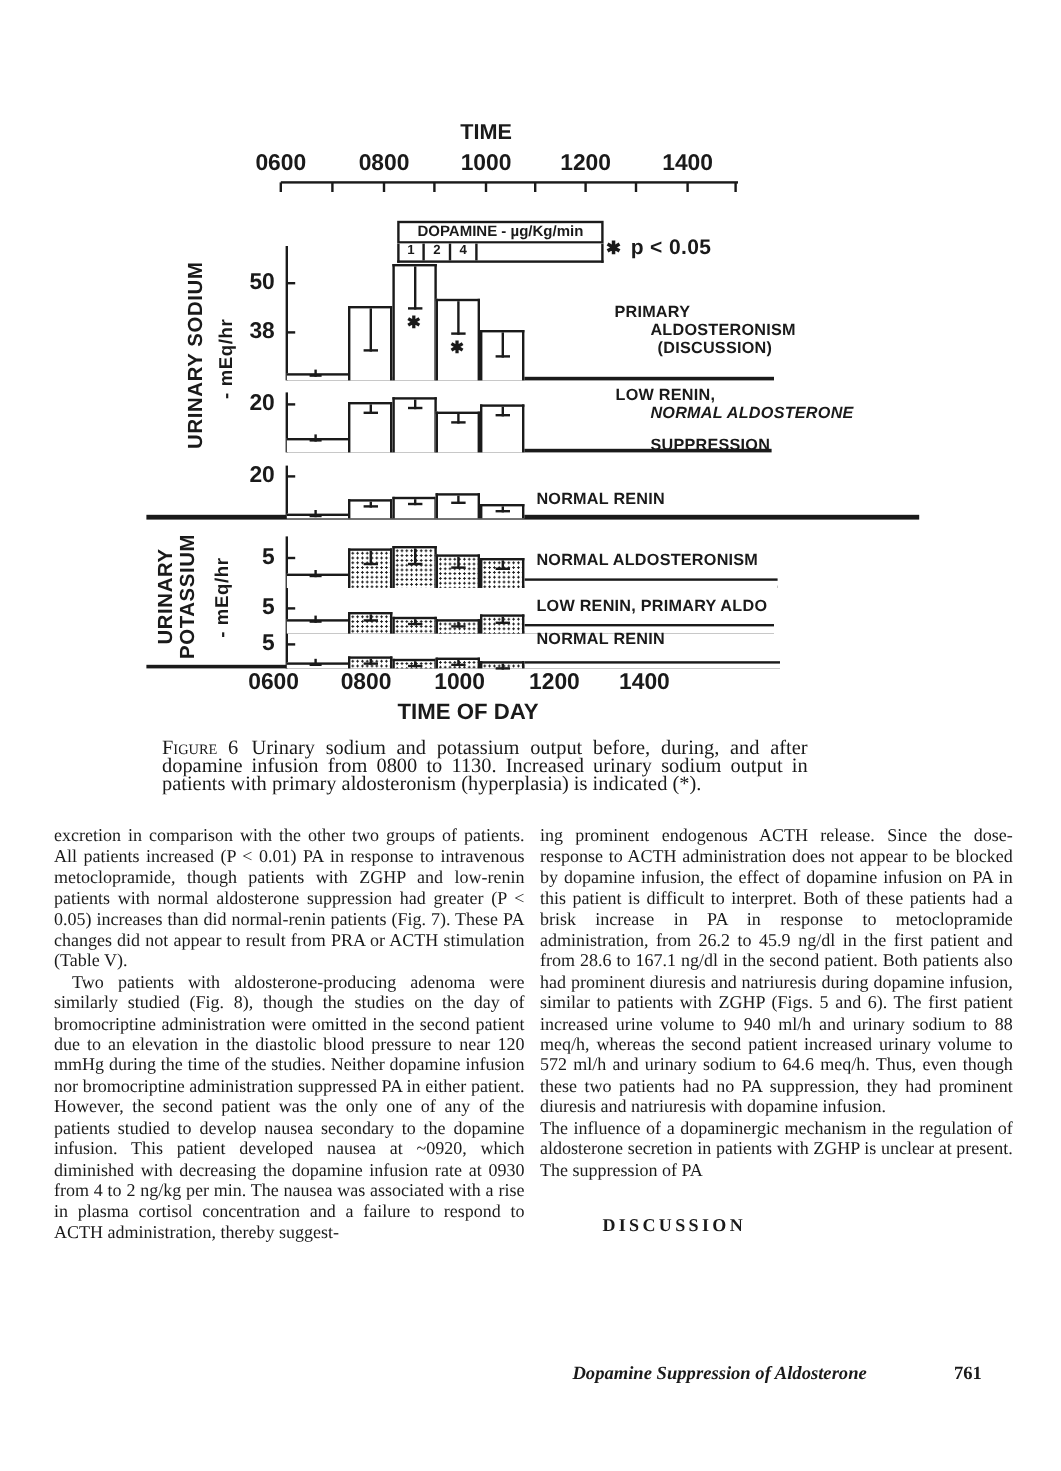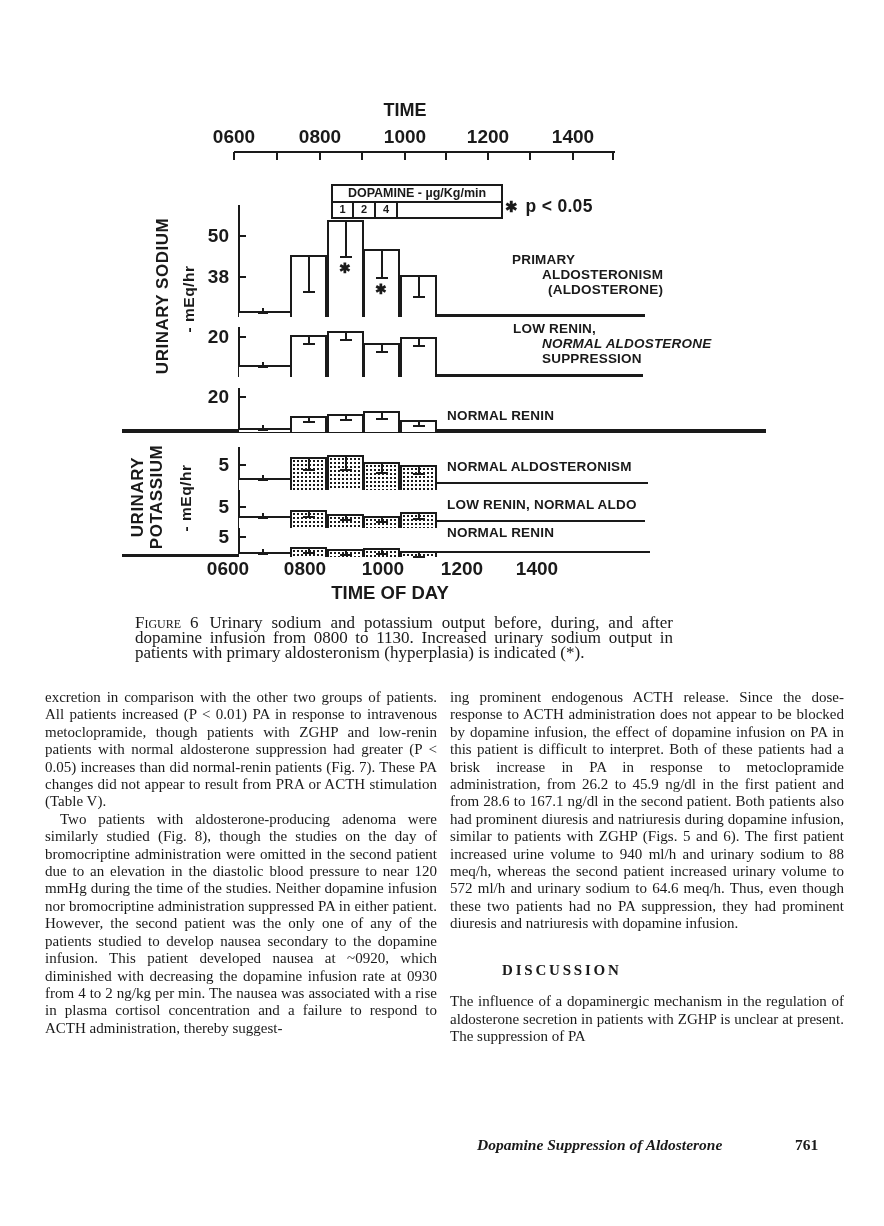--- a/index.html
+++ b/index.html
@@ -120,21 +120,21 @@
       <div class="bar" style="left: 363px; top: 249px; width: 37px; height: 68px;"></div>
       <div class="abs ink" style="left: 381px; top: 251px; width: 2px; height: 28px;"></div>
       <div class="abs ink" style="left: 376px; top: 277px; width: 12px; height: 2px;"></div>
       <div class="sans" style="position: absolute; left: 375px; top: 281px; font-weight: 700; font-size: 14px;">✱</div>
       <div class="bar" style="left: 400px; top: 275px; width: 37px; height: 42px;"></div>
       <div class="abs ink" style="left: 418px; top: 277px; width: 2px; height: 21px;"></div>
       <div class="abs ink" style="left: 413px; top: 296px; width: 12px; height: 2px;"></div>
       <div class="panlab" style="left: 512px; top: 252px;">
         <div style="margin-left: 0px;">PRIMARY</div>
         <div style="margin-left: 30px;">ALDOSTERONISM</div>
-        <div style="margin-left: 36px;">(ALDOSTERONE)</div>
+        <div style="margin-left: 36px;">(DISCUSSION)</div>
       </div>
       <div class="abs ink" style="left: 238px; top: 327px; width: 2px; height: 50px;"></div>
       <div class="abs ink" style="left: 239px; top: 374px; width: 404px; height: 3px;"></div>
       <div class="abs ink" style="left: 240px; top: 336px; width: 6px; height: 2px;"></div>
       <div class="ticklab" style="left: 199px; top: 326px; width: 30px; text-align: right;">20</div>
       <div class="stripe" style="left: 239px; top: 365px; width: 51px; height: 12px;"></div>
       <div class="abs ink" style="left: 262px; top: 362px; width: 2px; height: 6px;"></div>
       <div class="abs ink" style="left: 258px; top: 366px; width: 10px; height: 2px;"></div>
       <div class="bar" style="left: 290px; top: 335px; width: 37px; height: 42px;"></div>
       <div class="abs ink" style="left: 308px; top: 337px; width: 2px; height: 8px;"></div>
@@ -144,21 +144,21 @@
       <div class="abs ink" style="left: 340px; top: 339px; width: 12px; height: 2px;"></div>
       <div class="bar" style="left: 363px; top: 343px; width: 37px; height: 34px;"></div>
       <div class="abs ink" style="left: 381px; top: 345px; width: 2px; height: 8px;"></div>
       <div class="abs ink" style="left: 376px; top: 351px; width: 12px; height: 2px;"></div>
       <div class="bar" style="left: 400px; top: 337px; width: 37px; height: 40px;"></div>
       <div class="abs ink" style="left: 418px; top: 339px; width: 2px; height: 8px;"></div>
       <div class="abs ink" style="left: 413px; top: 345px; width: 12px; height: 2px;"></div>
       <div class="panlab" style="left: 513px; top: 321px;">
         <div style="margin-left: 0px;">LOW RENIN,</div>
         <div style="margin-left: 29px; font-style: italic;">NORMAL ALDOSTERONE</div>
-        <div style="margin-left: 29px;">SUPPRESSION</div>
+        <div style="margin-left: 29px; margin-top: 12px;">SUPPRESSION</div>
       </div>
       <div class="abs ink" style="left: 238px; top: 388px; width: 2px; height: 44px;"></div>
       <div class="abs ink" style="left: 240px; top: 396px; width: 6px; height: 2px;"></div>
       <div class="ticklab" style="left: 199px; top: 386px; width: 30px; text-align: right;">20</div>
       <div class="stripe" style="left: 239px; top: 428px; width: 51px; height: 4px;"></div>
       <div class="abs ink" style="left: 262px; top: 425px; width: 2px; height: 6px;"></div>
       <div class="abs ink" style="left: 258px; top: 429px; width: 10px; height: 2px;"></div>
       <div class="bar" style="left: 290px; top: 416px; width: 37px; height: 16px;"></div>
       <div class="abs ink" style="left: 308px; top: 418px; width: 2px; height: 5px;"></div>
       <div class="abs ink" style="left: 303px; top: 421px; width: 12px; height: 2px;"></div>
@@ -209,21 +209,21 @@
       <div class="bar stip" style="left: 327px; top: 514px; width: 37px; height: 14px;"></div>
       <div class="abs ink" style="left: 345px; top: 516px; width: 2px; height: 5px;"></div>
       <div class="abs ink" style="left: 340px; top: 519px; width: 12px; height: 2px;"></div>
       <div class="bar stip" style="left: 363px; top: 516px; width: 37px; height: 12px;"></div>
       <div class="abs ink" style="left: 381px; top: 518px; width: 2px; height: 5px;"></div>
       <div class="abs ink" style="left: 376px; top: 521px; width: 12px; height: 2px;"></div>
       <div class="bar stip" style="left: 400px; top: 512px; width: 37px; height: 16px;"></div>
       <div class="abs ink" style="left: 418px; top: 514px; width: 2px; height: 6px;"></div>
       <div class="abs ink" style="left: 413px; top: 518px; width: 12px; height: 2px;"></div>
       <div class="panlab" style="left: 447px; top: 497px;">
-        <div style="margin-left: 0px;">LOW RENIN, NORMAL ALDO</div>
+        <div style="margin-left: 0px;">LOW RENIN, PRIMARY ALDO</div>
       </div>
       <div class="stripe stip" style="left: 437px; top: 551px; width: 213px; height: 6px;"></div>
       <div class="abs ink" style="left: 240px; top: 536px; width: 6px; height: 2px;"></div>
       <div class="ticklab" style="left: 199px; top: 526px; width: 30px; text-align: right;">5</div>
       <div class="stripe stip" style="left: 239px; top: 552px; width: 51px; height: 5px;"></div>
       <div class="abs ink" style="left: 262px; top: 549px; width: 2px; height: 6px;"></div>
       <div class="abs ink" style="left: 258px; top: 553px; width: 10px; height: 2px;"></div>
       <div class="bar stip" style="left: 290px; top: 547px; width: 37px; height: 10px;"></div>
       <div class="abs ink" style="left: 308px; top: 549px; width: 2px; height: 5px;"></div>
       <div class="abs ink" style="left: 303px; top: 552px; width: 12px; height: 2px;"></div>
@@ -252,21 +252,21 @@
 
   <div class="col" id="lc">
       <p class="cont">excretion in comparison with the other two groups of patients. All patients increased (P &lt; 0.01) PA in response to intravenous metoclopramide, though patients with ZGHP and low-renin patients with normal aldosterone suppression had greater (P &lt; 0.05) increases than did normal-renin patients (Fig. 7). These PA changes did not appear to result from PRA or ACTH stimulation (Table V).</p>
       <p class="ind">Two patients with aldosterone-producing adenoma were similarly studied (Fig. 8), though the studies on the day of bromocriptine administration were omitted in the second patient due to an elevation in the diastolic blood pressure to near 120 mmHg during the time of the studies. Neither dopamine infusion nor bromocriptine administration suppressed PA in either patient. However, the second patient was the only one of any of the patients studied to develop nausea secondary to the dopamine infusion. This patient developed nausea at ~0920, which diminished with decreasing the dopamine infusion rate at 0930 from 4 to 2 ng/kg per min. The nausea was associated with a rise in plasma cortisol concentration and a failure to respond to ACTH administration, thereby suggest-</p>
     </div>
 
   <div class="col col-right">
     <div id="rc-before">
         <p class="cont">ing prominent endogenous ACTH release. Since the dose-response to ACTH administration does not appear to be blocked by dopamine infusion, the effect of dopamine infusion on PA in this patient is difficult to interpret. Both of these patients had a brisk increase in PA in response to metoclopramide administration, from 26.2 to 45.9 ng/dl in the first patient and from 28.6 to 167.1 ng/dl in the second patient. Both patients also had prominent diuresis and natriuresis during dopamine infusion, similar to patients with ZGHP (Figs. 5 and 6). The first patient increased urine volume to 940 ml/h and urinary sodium to 88 meq/h, whereas the second patient increased urinary volume to 572 ml/h and urinary sodium to 64.6 meq/h. Thus, even though these two patients had no PA suppression, they had prominent diuresis and natriuresis with dopamine infusion.</p>
       </div>
-    <div id="discussion-heading">DISCUSSION</div>
     <div id="rc-after">
         <p class="cont">The influence of a dopaminergic mechanism in the regulation of aldosterone secretion in patients with ZGHP is unclear at present. The suppression of PA</p>
       </div>
+    <div id="discussion-heading">DISCUSSION</div>
   </div>
 
   <div class="runtitle">Dopamine Suppression of Aldosterone</div>
   <div class="pagenum">761</div>
 </div>
 
 </body></html>

